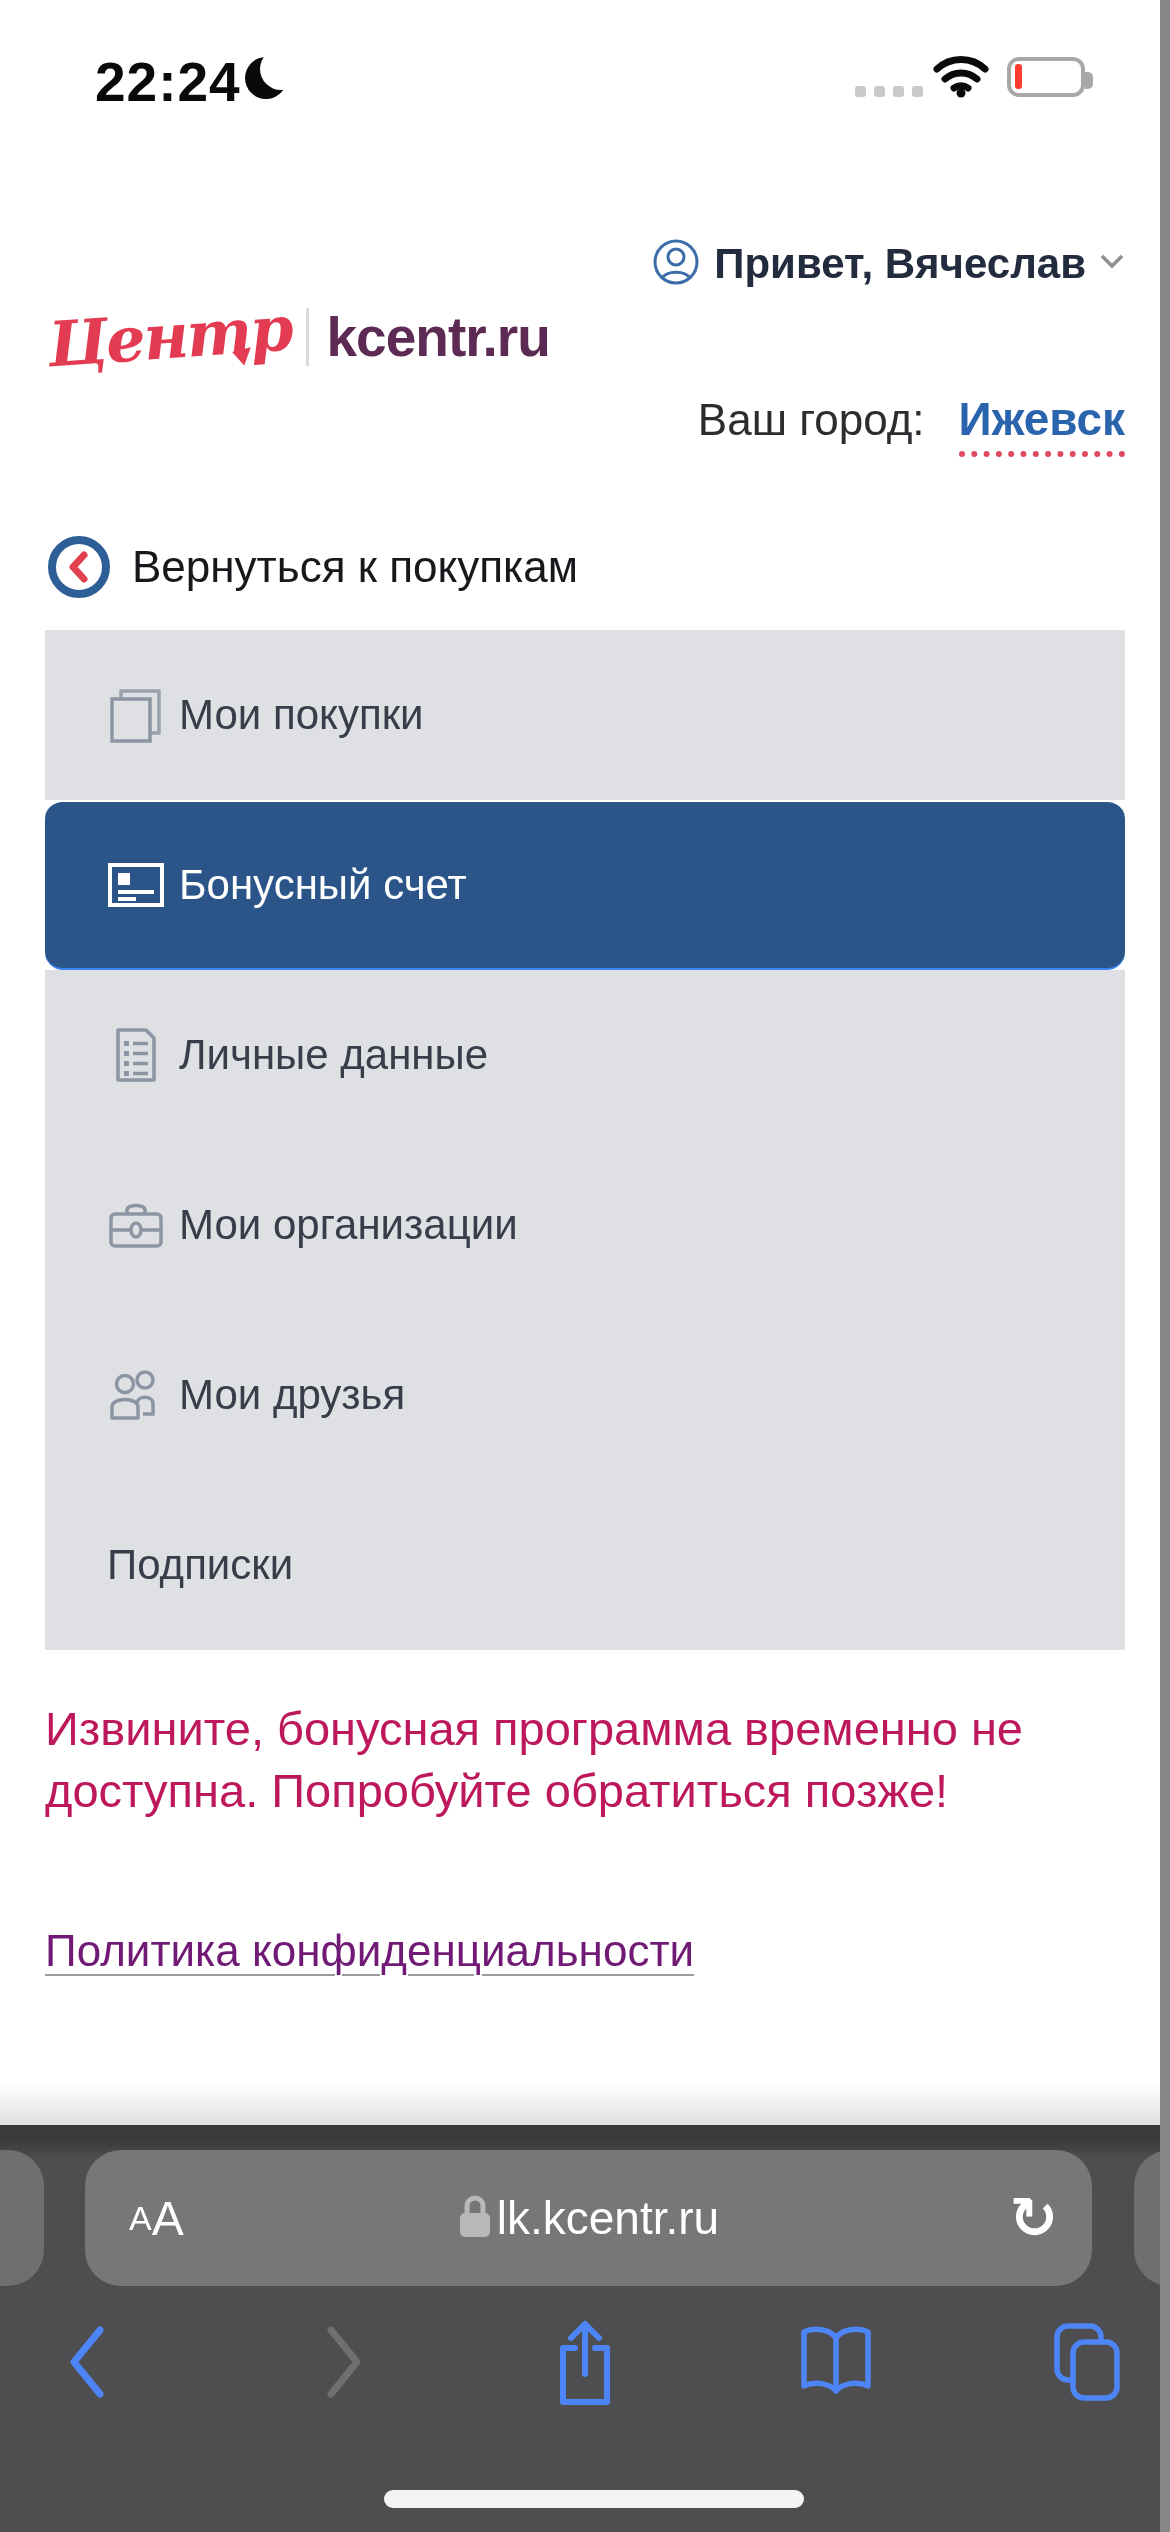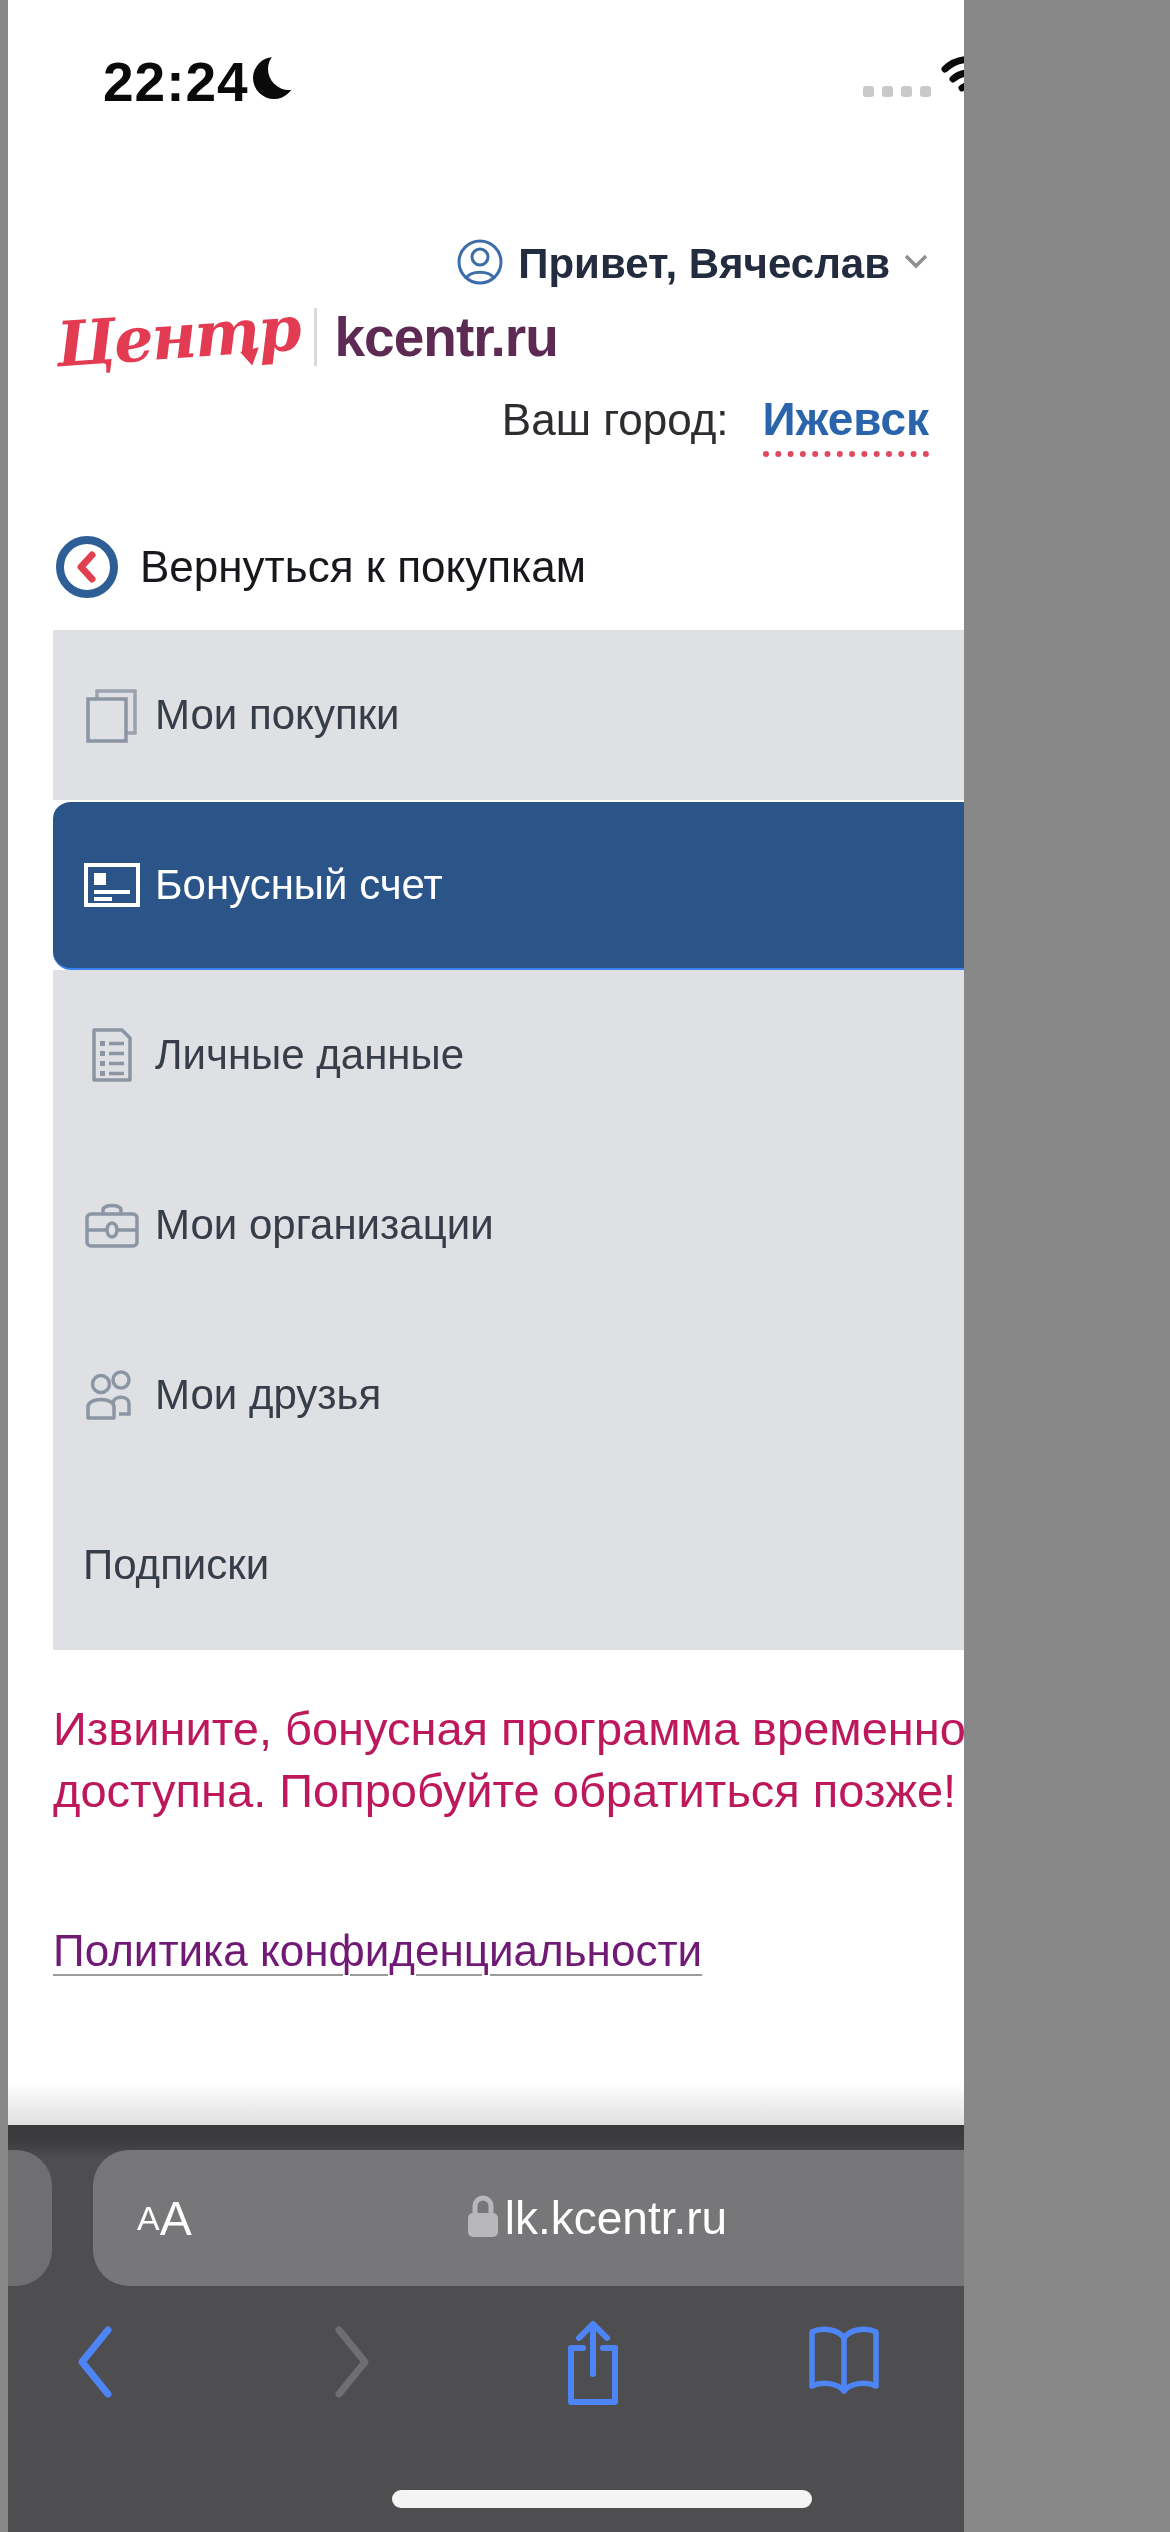--- a/index.html
+++ b/index.html
@@ -1,17 +1,17 @@
 <!DOCTYPE html>
 <html><head>
 <meta charset="utf-8">
 <style>
   html,body{margin:0;padding:0;background:#888;}
-  .screen{position:relative;width:956px;height:2532px;background:#ffffff;overflow:hidden;
-          font-family:"Liberation Sans","DejaVu Sans",sans-serif;margin-left:8px;-webkit-font-smoothing:antialiased;}
+  .screen{position:relative;width:1160px;height:2532px;background:#ffffff;overflow:hidden;
+          font-family:"Liberation Sans","DejaVu Sans",sans-serif;-webkit-font-smoothing:antialiased;}
   .abs{position:absolute;}
 
   
   .time{left:95px;top:50px;font-size:55px;font-weight:700;color:#0a0a0a;letter-spacing:1px;}
   .moon{left:245px;top:57px;width:42px;height:42px;border-radius:50%;background:#0a0a0a;}
   .moon:after{content:"";position:absolute;left:15px;top:-9px;width:42px;height:42px;border-radius:50%;background:#fff;}
   .sigdots{left:855px;top:86px;display:flex;gap:8px;}
   .sigdots i{width:11px;height:11px;border-radius:3px;background:#c9c9c9;}
   .wifi{left:933px;top:54px;}
   .batt{left:1007px;top:57px;width:78px;height:40px;border:4px solid #a8a8a8;border-radius:12px;box-sizing:border-box;}
@@ -33,21 +33,21 @@
   .city-value{font-size:46px;font-weight:700;color:#2a64ad;border-bottom:6px dotted #e04a5f;padding-bottom:5px;}
 
   
   .backrow{left:48px;top:536px;display:flex;align-items:center;gap:22px;}
   .backcircle{width:62px;height:62px;border:8px solid #2d5f96;border-radius:50%;box-sizing:border-box;
               display:flex;align-items:center;justify-content:center;background:#fff;}
   .backrow .txt{font-size:44px;color:#17171c;}
 
   
   .menu{left:45px;top:630px;width:1080px;height:1020px;}
-  .menu-item{height:170px;background:#dfe0e3;display:flex;align-items:center;padding-left:30px;box-sizing:border-box;}
+  .menu-item{height:170px;background:#dfe0e3;display:flex;align-items:center;padding-left:62px;box-sizing:border-box;}
   .menu-item .lbl{font-size:42px;color:#373e4a;margin-left:14px;}
   .menu-item.noicon .lbl{margin-left:0;}
   .menu-item.selected{background:#2b5589;border-top:2px solid #fff;border-bottom:2px solid #3b82f6;border-radius:18px;}
   .menu-item.selected .lbl{color:#ffffff;}
   .micon{width:58px;height:58px;flex:0 0 58px;}
 
   
   .message{left:45px;top:1698px;width:1020px;font-size:47px;line-height:62px;color:#be185d;}
   .privacy{left:45px;top:1926px;font-size:44px;color:#701a75;text-decoration:underline;
            text-decoration-color:#9b9b9b;text-underline-offset:8px;text-decoration-thickness:2px;}

